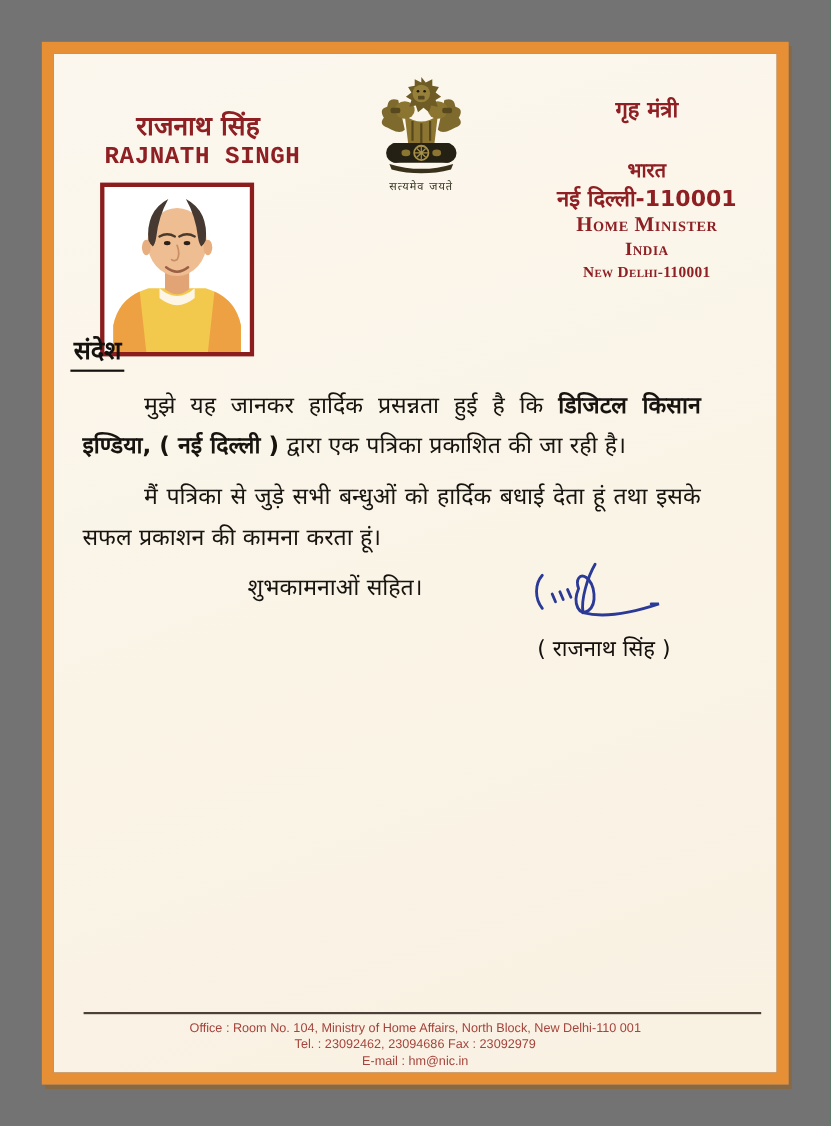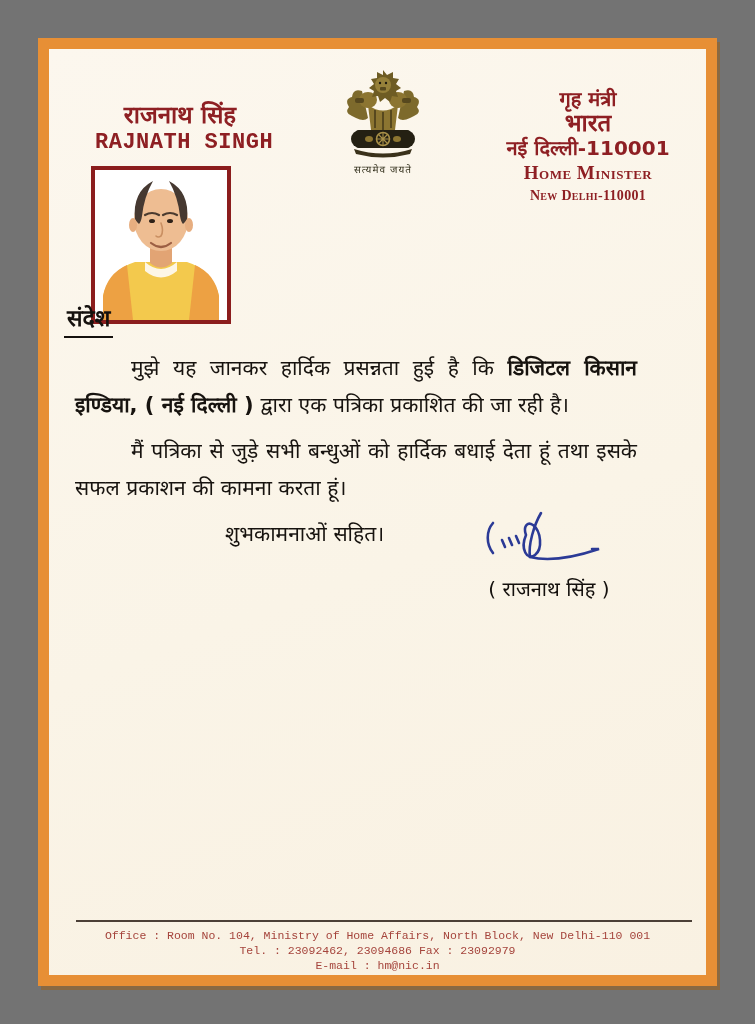--- a/index.html
+++ b/index.html
@@ -30,21 +30,21 @@
 
   
   .emblem { position:absolute; left:292px; top:20px; width:84px; text-align:center; }
   .emblem svg { display:block; margin:0 auto; }
   .motto { font-size:10px; color:#33301c; margin-top:1px; white-space:nowrap; letter-spacing:1px; }
 
   
   .office-block { position:absolute; left:440px; top:38px; width:198px; text-align:center; color:#8e1f23; }
   .office-block div { white-space:nowrap; }
   .o-hi1 { font-size:20px; font-weight:bold; line-height:25px; }
-  .o-hi2 { font-size:24px; font-weight:bold; line-height:23px; }
+  .o-hi2 { font-size:18px; font-weight:bold; line-height:23px;margin-top:32px; }
   .o-hi3 { font-size:20px; font-weight:bold; line-height:26px; }
   .o-en1 { font-family:"Liberation Serif", serif; font-variant:small-caps; font-weight:bold; font-size:19px; line-height:23px; letter-spacing:.5px; }
   .o-en2 { font-family:"Liberation Serif", serif; font-variant:small-caps; font-weight:bold; font-size:17px; line-height:21px; letter-spacing:.5px; }
   .o-en3 { font-family:"Liberation Serif", serif; font-variant:small-caps; font-weight:bold; font-size:14px; line-height:23px; letter-spacing:.3px; }
 
   
   .title-row { position:absolute; left:15px; right:0; top:252px; }
   .title { display:inline-block; font-size:23px; font-weight:bold; color:#15110e; border-bottom:2px solid #15110e; padding:0 3px 3px; }
 
   .body-block {
@@ -52,21 +52,21 @@
     font-size:21px; line-height:37px; color:#17130f; text-align:justify;
   }
   .para { margin:0 0 9px; text-indent:56px; }
   .closing { margin:0; padding-left:150px; }
 
   .signature { position:absolute; left:428px; top:458px; }
   .signatory { position:absolute; left:420px; top:526px; width:160px; text-align:center; font-size:20px; font-weight:normal; color:#14100d; white-space:nowrap; }
 
   
   .footer-rule { position:absolute; left:27px; top:871px; width:616px; height:2px; background:#4c4037; }
-  .footer { position:absolute; left:0; right:0; top:879px; text-align:center; color:#a5443c; font-family:Liberation Mono, monospace; font-size:11.5px; line-height:15px; }
+  .footer { position:absolute; left:0; right:0; top:879px; text-align:center; color:#a5443c; font-family:Liberation Sans, sans-serif; font-size:11.5px; line-height:15px; }
   .footer div { white-space:nowrap; }
 </style>
 </head>
 <body>
 
 <div class="canvas">
   <div class="paper">
 
     <div class="name-block">
       <div class="name-hi">राजनाथ सिंह</div>
@@ -120,20 +120,21 @@
         <path d="M12 80 q29 9 58 0 l-2 5 q-27 7-54 0 z" fill="#3a311a"></path>
       </svg>
       <div class="motto">सत्यमेव जयते</div>
     </div>
 
     <div class="office-block">
       <div class="o-hi1">गृह मंत्री</div>
       <div class="o-hi2">भारत</div>
       <div class="o-hi3">नई दिल्ली-110001</div>
       <div class="o-en1">Home Minister</div>
+      <div class="o-en2">India</div>
       <div class="o-en3">New Delhi-110001</div>
     </div>
 
     <div class="title-row">
       <span class="title">संदेश</span>
     </div>
 
     <div class="body-block">
       <p class="para"><span>मुझे यह जानकर हार्दिक प्रसन्नता हुई है कि </span><b>डिजिटल किसान इण्डिया, ( नई दिल्ली )</b><span> द्वारा एक पत्रिका प्रकाशित की जा रही है।</span></p>
       <p class="para">मैं पत्रिका से जुड़े सभी बन्धुओं को हार्दिक बधाई देता हूं तथा इसके सफल प्रकाशन की कामना करता हूं।</p>

